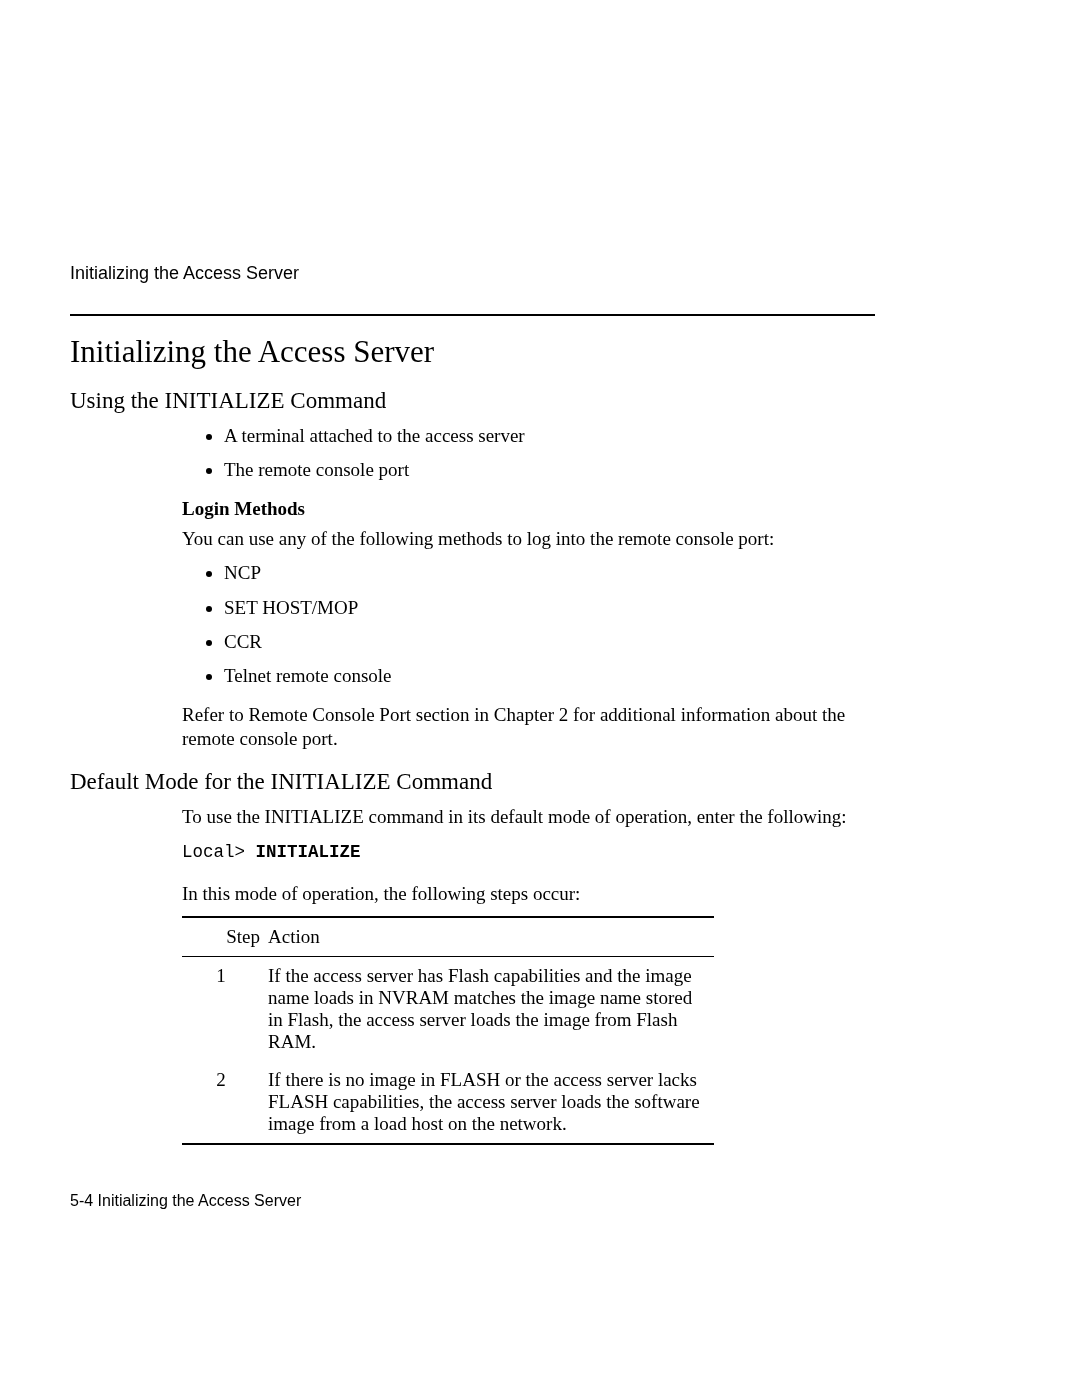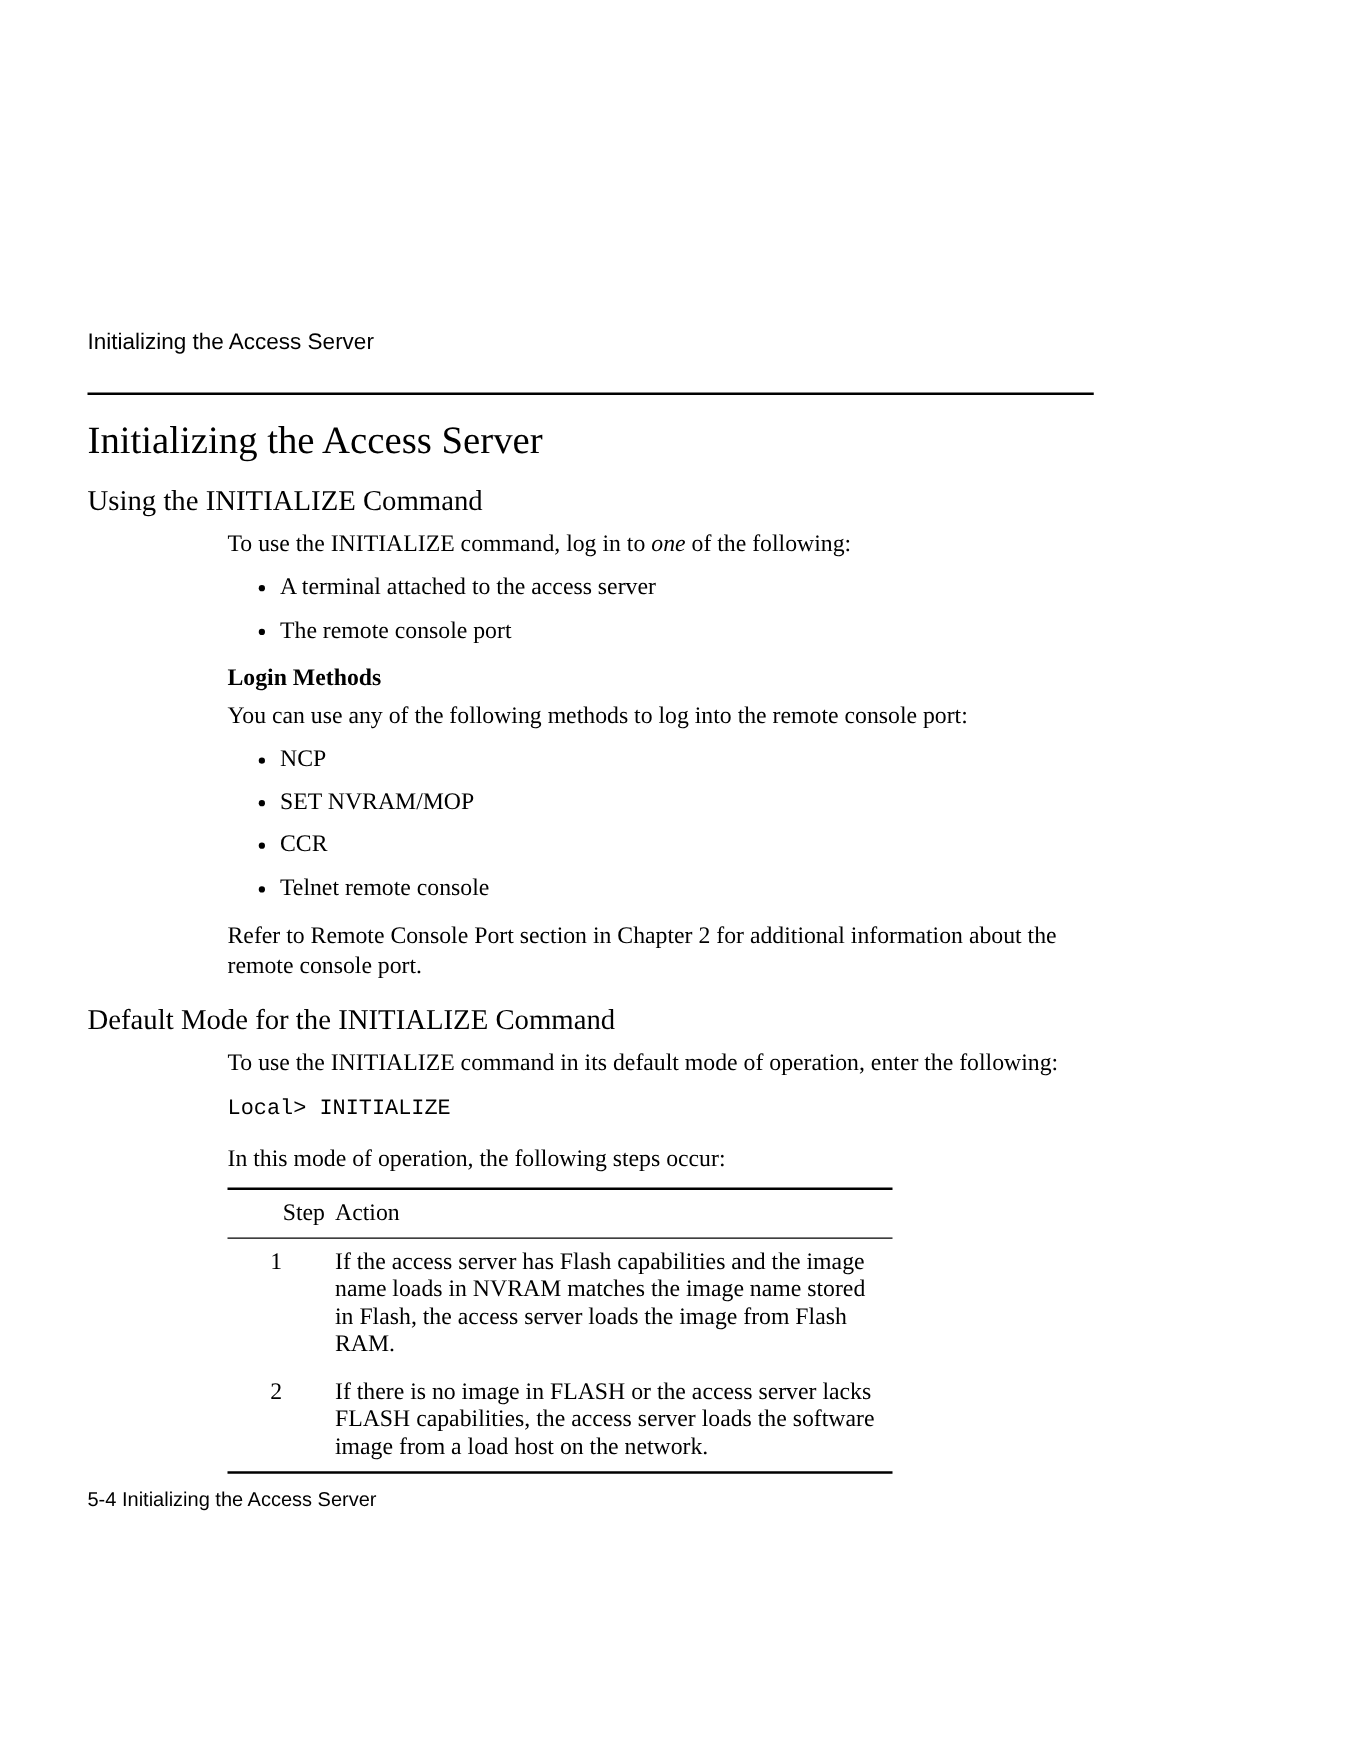--- a/index.html
+++ b/index.html
@@ -70,21 +70,21 @@
   .bold-label {
     font-weight: bold;
     font-size: 19px;
     margin: 14px 0 6px 0;
   }
   .command-block {
     font-family: "Courier New", Courier, monospace;
     font-size: 17.5px;
     margin: 12px 0 18px 0;
   }
-  .command-bold { font-weight: normal; text-align: right; }
+  .command-bold { font-weight: bold; text-align: right; }
   
   .steptable {
     margin-left: 112px;
     margin-top: 8px;
     width: 532px;
     border-collapse: collapse;
     font-size: 19px;
   }
   .steptable td {
     vertical-align: top;
@@ -119,35 +119,32 @@
 
     <div class="running-head">Initializing the Access Server</div>
 
     <hr class="rule">
 
     <h1 class="section-title">Initializing the Access Server</h1>
 
     <h2 class="subsection">Using the INITIALIZE Command</h2>
 
     <div class="body-block">
-      <p>
-        <span>To use the INITIALIZE command, log in to </span><em class="italic">one</em><span> of the following:</span>
-      </p>
 
       <ul class="bullets">
         <li>A terminal attached to the access server</li>
         <li>The remote console port</li>
       </ul>
 
       <div class="bold-label">Login Methods</div>
       <p>You can use any of the following methods to log into the remote console port:</p>
 
       <ul class="bullets">
         <li>NCP</li>
-        <li>SET NVRAM/MOP</li>
+        <li>SET HOST/MOP</li>
         <li>CCR</li>
         <li>Telnet remote console</li>
       </ul>
 
       <p>Refer to Remote Console Port section in Chapter 2 for additional information about the remote console port.</p>
     </div>
 
     <h2 class="subsection" style="margin-top:18px">Default Mode for the INITIALIZE Command</h2>
 
     <div class="body-block">

